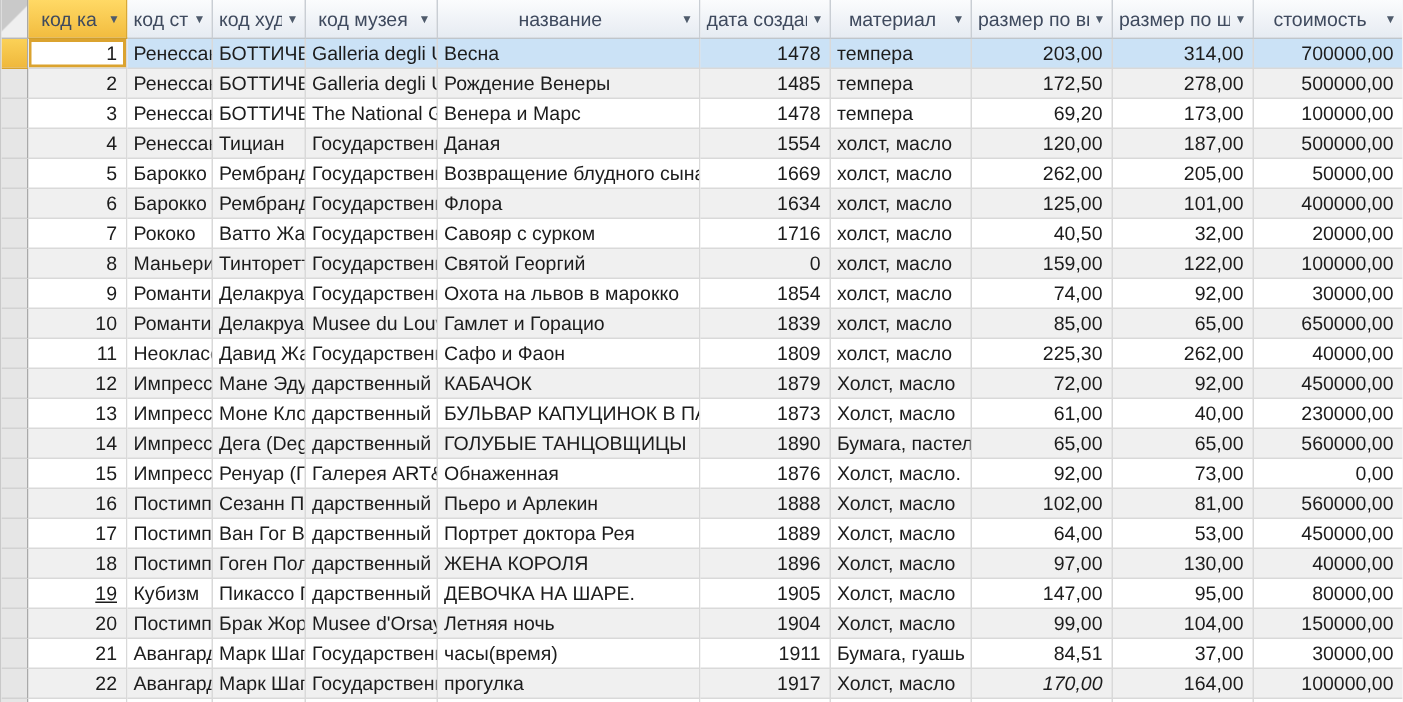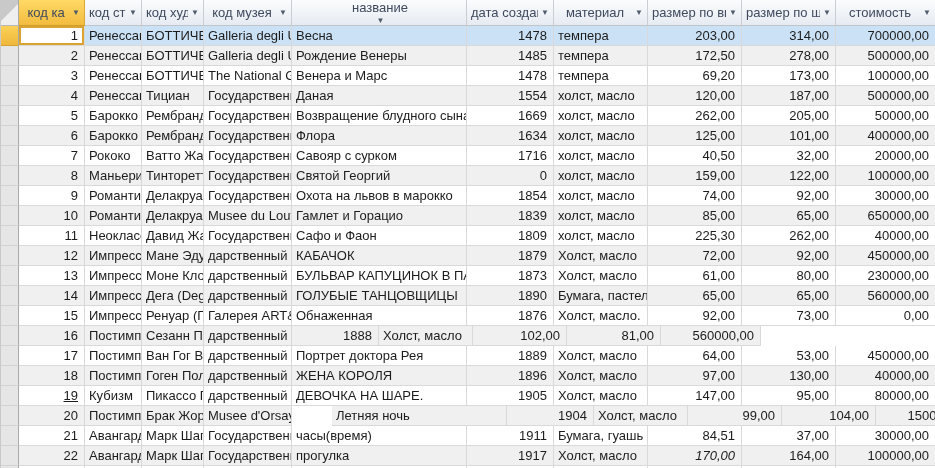--- a/index.html
+++ b/index.html
@@ -69,21 +69,21 @@
         <span class="harrow">▼</span>
       </div>
       <div class="hcell" style="width: 62px;">
         <span class="hlabel">код худ</span>
         <span class="harrow">▼</span>
       </div>
       <div class="hcell" style="width: 88px;">
         <span class="hlabel center">код музея</span>
         <span class="harrow">▼</span>
       </div>
-      <div class="hcell" style="width: 175px; flex-direction: column;">
+      <div class="hcell" style="width: 175px;">
         <span class="hlabel center">название</span>
         <span class="harrow">▼</span>
       </div>
       <div class="hcell" style="width: 87px;">
         <span class="hlabel">дата создания</span>
         <span class="harrow">▼</span>
       </div>
       <div class="hcell" style="width: 94px;">
         <span class="hlabel center">материал</span>
         <span class="harrow">▼</span>
@@ -261,21 +261,21 @@
       <div class="row">
         <div class="rowsel"></div>
         <div class="cell num" style="width: 66px;">13</div>
         <div class="cell" style="width: 57px;">Импрессионизм</div>
         <div class="cell" style="width: 62px;">Моне Клод</div>
         <div class="cell" style="width: 88px;">дарственный</div>
         <div class="cell" style="width: 175px;">БУЛЬВАР КАПУЦИНОК В ПАРИЖЕ</div>
         <div class="cell num" style="width: 87px;">1873</div>
         <div class="cell" style="width: 94px;">Холст, масло</div>
         <div class="cell num" style="width: 94px;">61,00</div>
-        <div class="cell num" style="width: 94px;">80,00</div>
+        <div class="cell num" style="width: 94px;">40,00</div>
         <div class="cell num" style="width: 100px;">230000,00</div>
       </div>
       <div class="row stripe">
         <div class="rowsel"></div>
         <div class="cell num" style="width: 66px;">14</div>
         <div class="cell" style="width: 57px;">Импрессионизм</div>
         <div class="cell" style="width: 62px;">Дега (Degas)</div>
         <div class="cell" style="width: 88px;">дарственный</div>
         <div class="cell" style="width: 175px;">ГОЛУБЫЕ ТАНЦОВЩИЦЫ</div>
         <div class="cell num" style="width: 87px;">1890</div>
@@ -296,20 +296,21 @@
         <div class="cell num" style="width: 94px;">92,00</div>
         <div class="cell num" style="width: 94px;">73,00</div>
         <div class="cell num" style="width: 100px;">0,00</div>
       </div>
       <div class="row stripe">
         <div class="rowsel"></div>
         <div class="cell num" style="width: 66px;">16</div>
         <div class="cell" style="width: 57px;">Постимпрессионизм</div>
         <div class="cell" style="width: 62px;">Сезанн Поль</div>
         <div class="cell" style="width: 88px;">дарственный</div>
+        <div class="cell" style="width: 175px;">Пьеро и Арлекин</div>
         <div class="cell num" style="width: 87px;">1888</div>
         <div class="cell" style="width: 94px;">Холст, масло</div>
         <div class="cell num" style="width: 94px;">102,00</div>
         <div class="cell num" style="width: 94px;">81,00</div>
         <div class="cell num" style="width: 100px;">560000,00</div>
       </div>
       <div class="row">
         <div class="rowsel"></div>
         <div class="cell num" style="width: 66px;">17</div>
         <div class="cell" style="width: 57px;">Постимпрессионизм</div>
@@ -347,21 +348,21 @@
         <div class="cell num" style="width: 94px;">147,00</div>
         <div class="cell num" style="width: 94px;">95,00</div>
         <div class="cell num" style="width: 100px;">80000,00</div>
       </div>
       <div class="row stripe">
         <div class="rowsel"></div>
         <div class="cell num" style="width: 66px;">20</div>
         <div class="cell" style="width: 57px;">Постимпрессионизм</div>
         <div class="cell" style="width: 62px;">Брак Жорж</div>
         <div class="cell" style="width: 88px;">Musee d'Orsay</div>
-        <div class="cell" style="width: 175px; margin-left: 40px;">Летняя ночь</div>
+        <div class="cell" style="width: 175px;">Летняя ночь</div>
         <div class="cell num" style="width: 87px;">1904</div>
         <div class="cell" style="width: 94px;">Холст, масло</div>
         <div class="cell num" style="width: 94px;">99,00</div>
         <div class="cell num" style="width: 94px;">104,00</div>
         <div class="cell num" style="width: 100px;">150000,00</div>
       </div>
       <div class="row">
         <div class="rowsel"></div>
         <div class="cell num" style="width: 66px;">21</div>
         <div class="cell" style="width: 57px;">Авангард</div>

